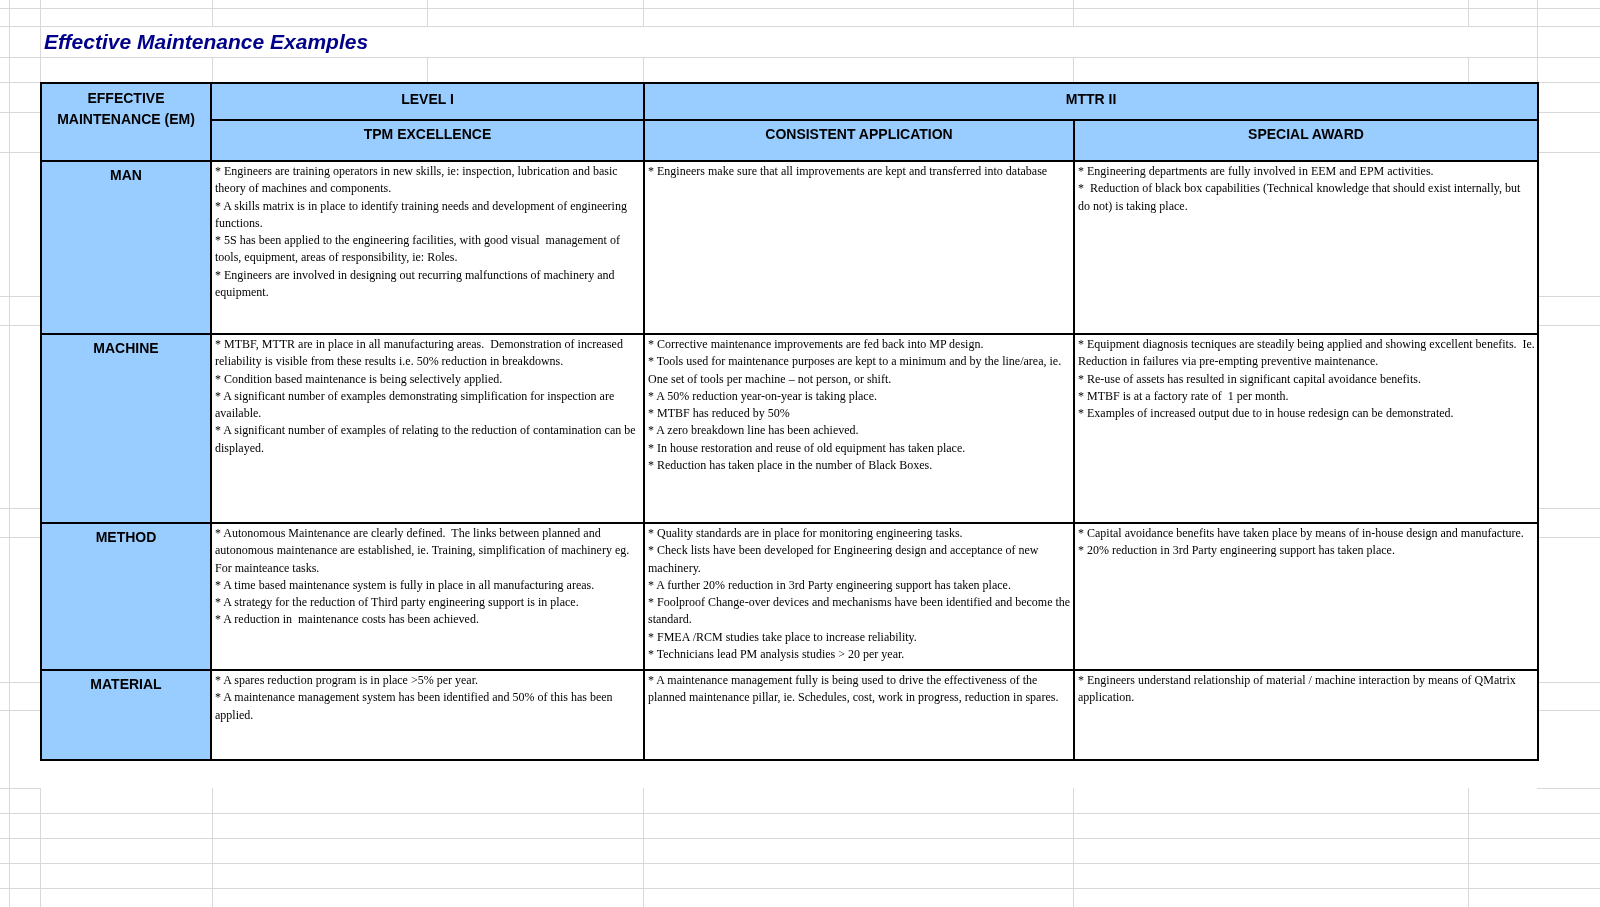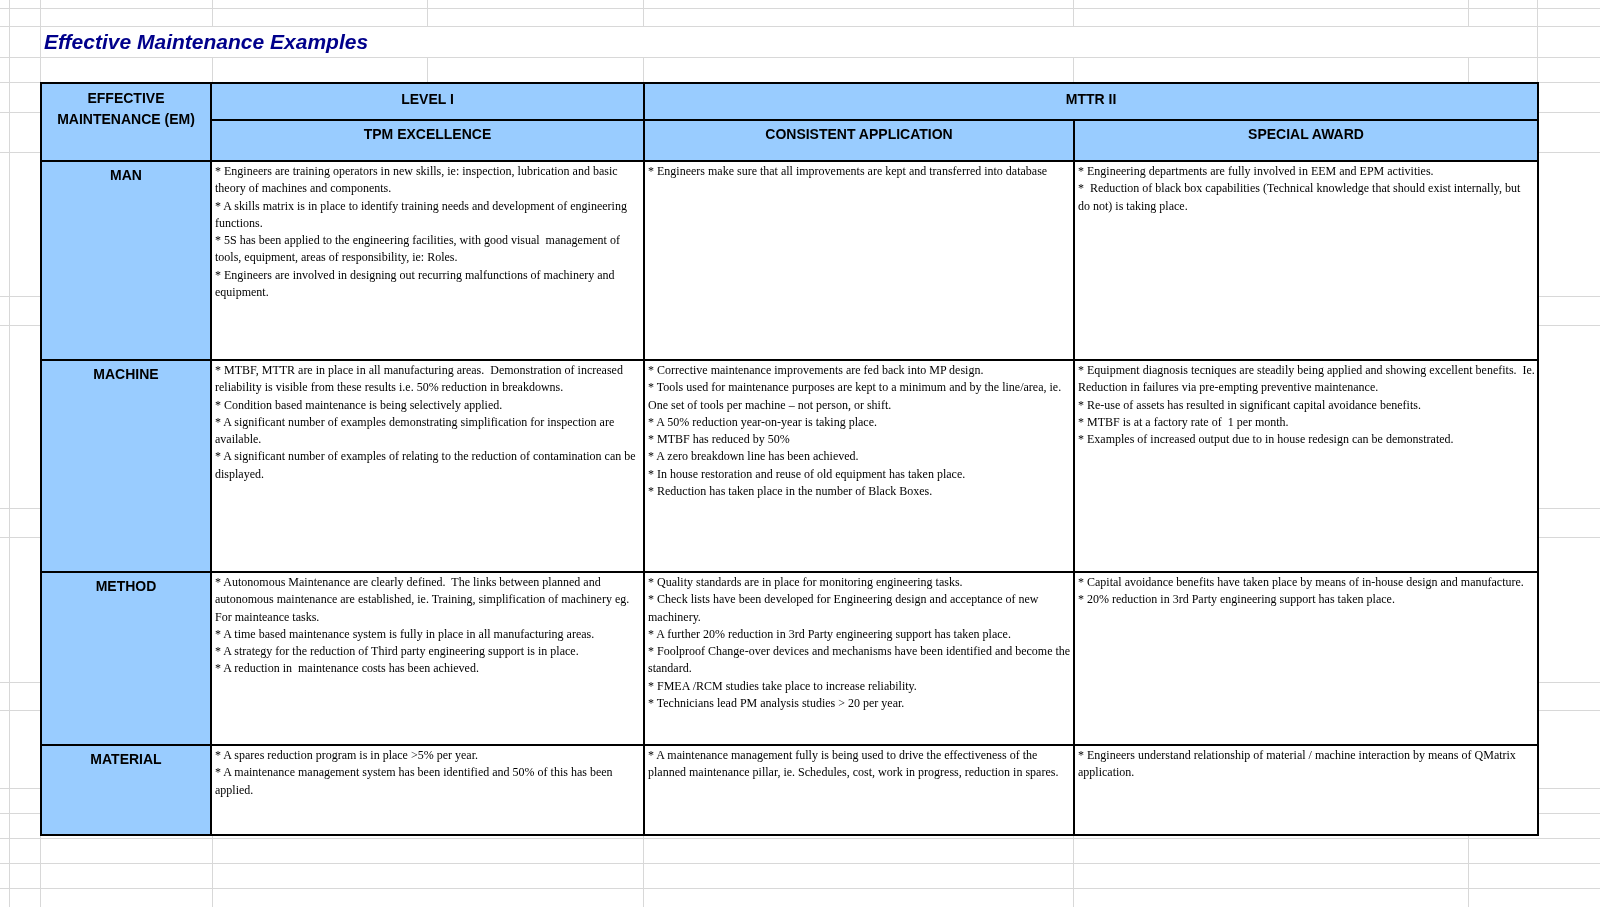--- a/index.html
+++ b/index.html
@@ -118,49 +118,49 @@
       <tr style="height:33px">
         <td class="hdr hdr-corner" rowspan="2" style="height:70px">EFFECTIVE MAINTENANCE (EM)</td>
         <td class="hdr hdr-level">LEVEL I</td>
         <td class="hdr hdr-level" colspan="2">MTTR II</td>
       </tr>
       <tr style="height:37px">
         <td class="hdr hdr-sub">TPM EXCELLENCE</td>
         <td class="hdr hdr-sub">CONSISTENT APPLICATION</td>
         <td class="hdr hdr-sub">SPECIAL AWARD</td>
       </tr>
-      <tr style="height:199px">
+      <tr style="height:173px">
         <td class="rowlabel">MAN</td>
         <td class="body-cell">* Engineers are training operators in new skills, ie: inspection, lubrication and basic theory of machines and components.
 * A skills matrix is in place to identify training needs and development of engineering functions.
 * 5S has been applied to the engineering facilities, with good visual  management of tools, equipment, areas of responsibility, ie: Roles.
 * Engineers are involved in designing out recurring malfunctions of machinery and equipment.</td>
         <td class="body-cell">* Engineers make sure that all improvements are kept and transferred into database</td>
         <td class="body-cell">* Engineering departments are fully involved in EEM and EPM activities.
 *  Reduction of black box capabilities (Technical knowledge that should exist internally, but do not) is taking place.</td>
       </tr>
-      <tr style="height:212px">
+      <tr style="height:189px">
         <td class="rowlabel">MACHINE</td>
         <td class="body-cell">* MTBF, MTTR are in place in all manufacturing areas.  Demonstration of increased reliability is visible from these results i.e. 50% reduction in breakdowns.
 * Condition based maintenance is being selectively applied.
 * A significant number of examples demonstrating simplification for inspection are available.
 * A significant number of examples of relating to the reduction of contamination can be displayed.</td>
         <td class="body-cell">* Corrective maintenance improvements are fed back into MP design.
 * Tools used for maintenance purposes are kept to a minimum and by the line/area, ie. One set of tools per machine – not person, or shift.
 * A 50% reduction year-on-year is taking place.
 * MTBF has reduced by 50%
 * A zero breakdown line has been achieved.
 * In house restoration and reuse of old equipment has taken place.
 * Reduction has taken place in the number of Black Boxes.</td>
         <td class="body-cell">* Equipment diagnosis tecniques are steadily being applied and showing excellent benefits.  Ie. Reduction in failures via pre-empting preventive maintenance.
 * Re-use of assets has resulted in significant capital avoidance benefits.
 * MTBF is at a factory rate of  1 per month.
 * Examples of increased output due to in house redesign can be demonstrated.</td>
       </tr>
-      <tr style="height:173px">
+      <tr style="height:147px">
         <td class="rowlabel">METHOD</td>
         <td class="body-cell">* Autonomous Maintenance are clearly defined.  The links between planned and autonomous maintenance are established, ie. Training, simplification of machinery eg. For mainteance tasks.
 * A time based maintenance system is fully in place in all manufacturing areas.
 * A strategy for the reduction of Third party engineering support is in place.
 * A reduction in  maintenance costs has been achieved.</td>
         <td class="body-cell">* Quality standards are in place for monitoring engineering tasks.
 * Check lists have been developed for Engineering design and acceptance of new machinery.
 * A further 20% reduction in 3rd Party engineering support has taken place.
 * Foolproof Change-over devices and mechanisms have been identified and become the standard.
 * FMEA /RCM studies take place to increase reliability.

